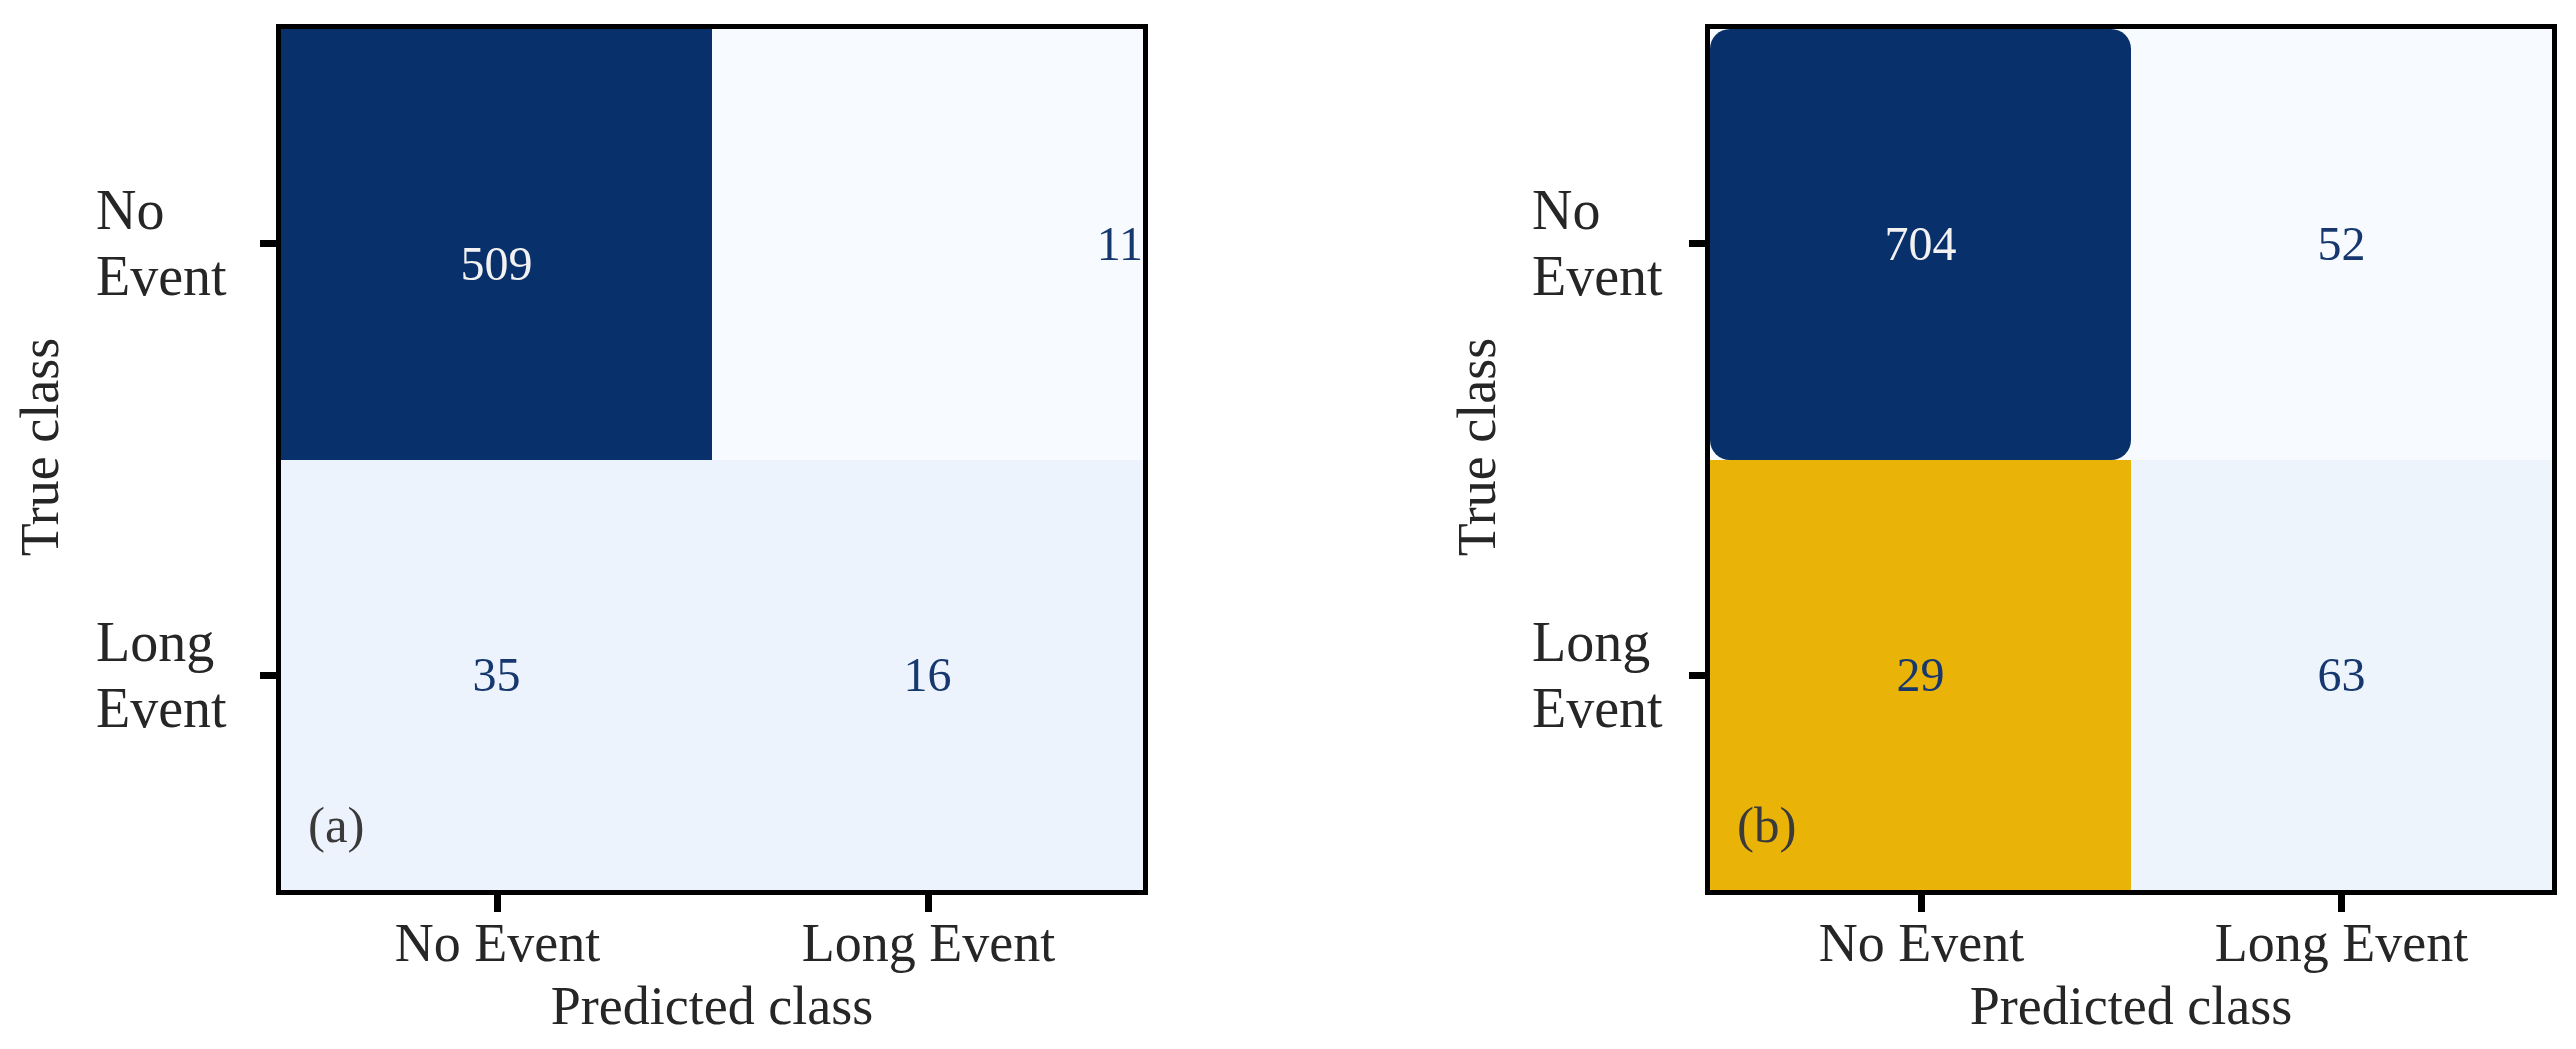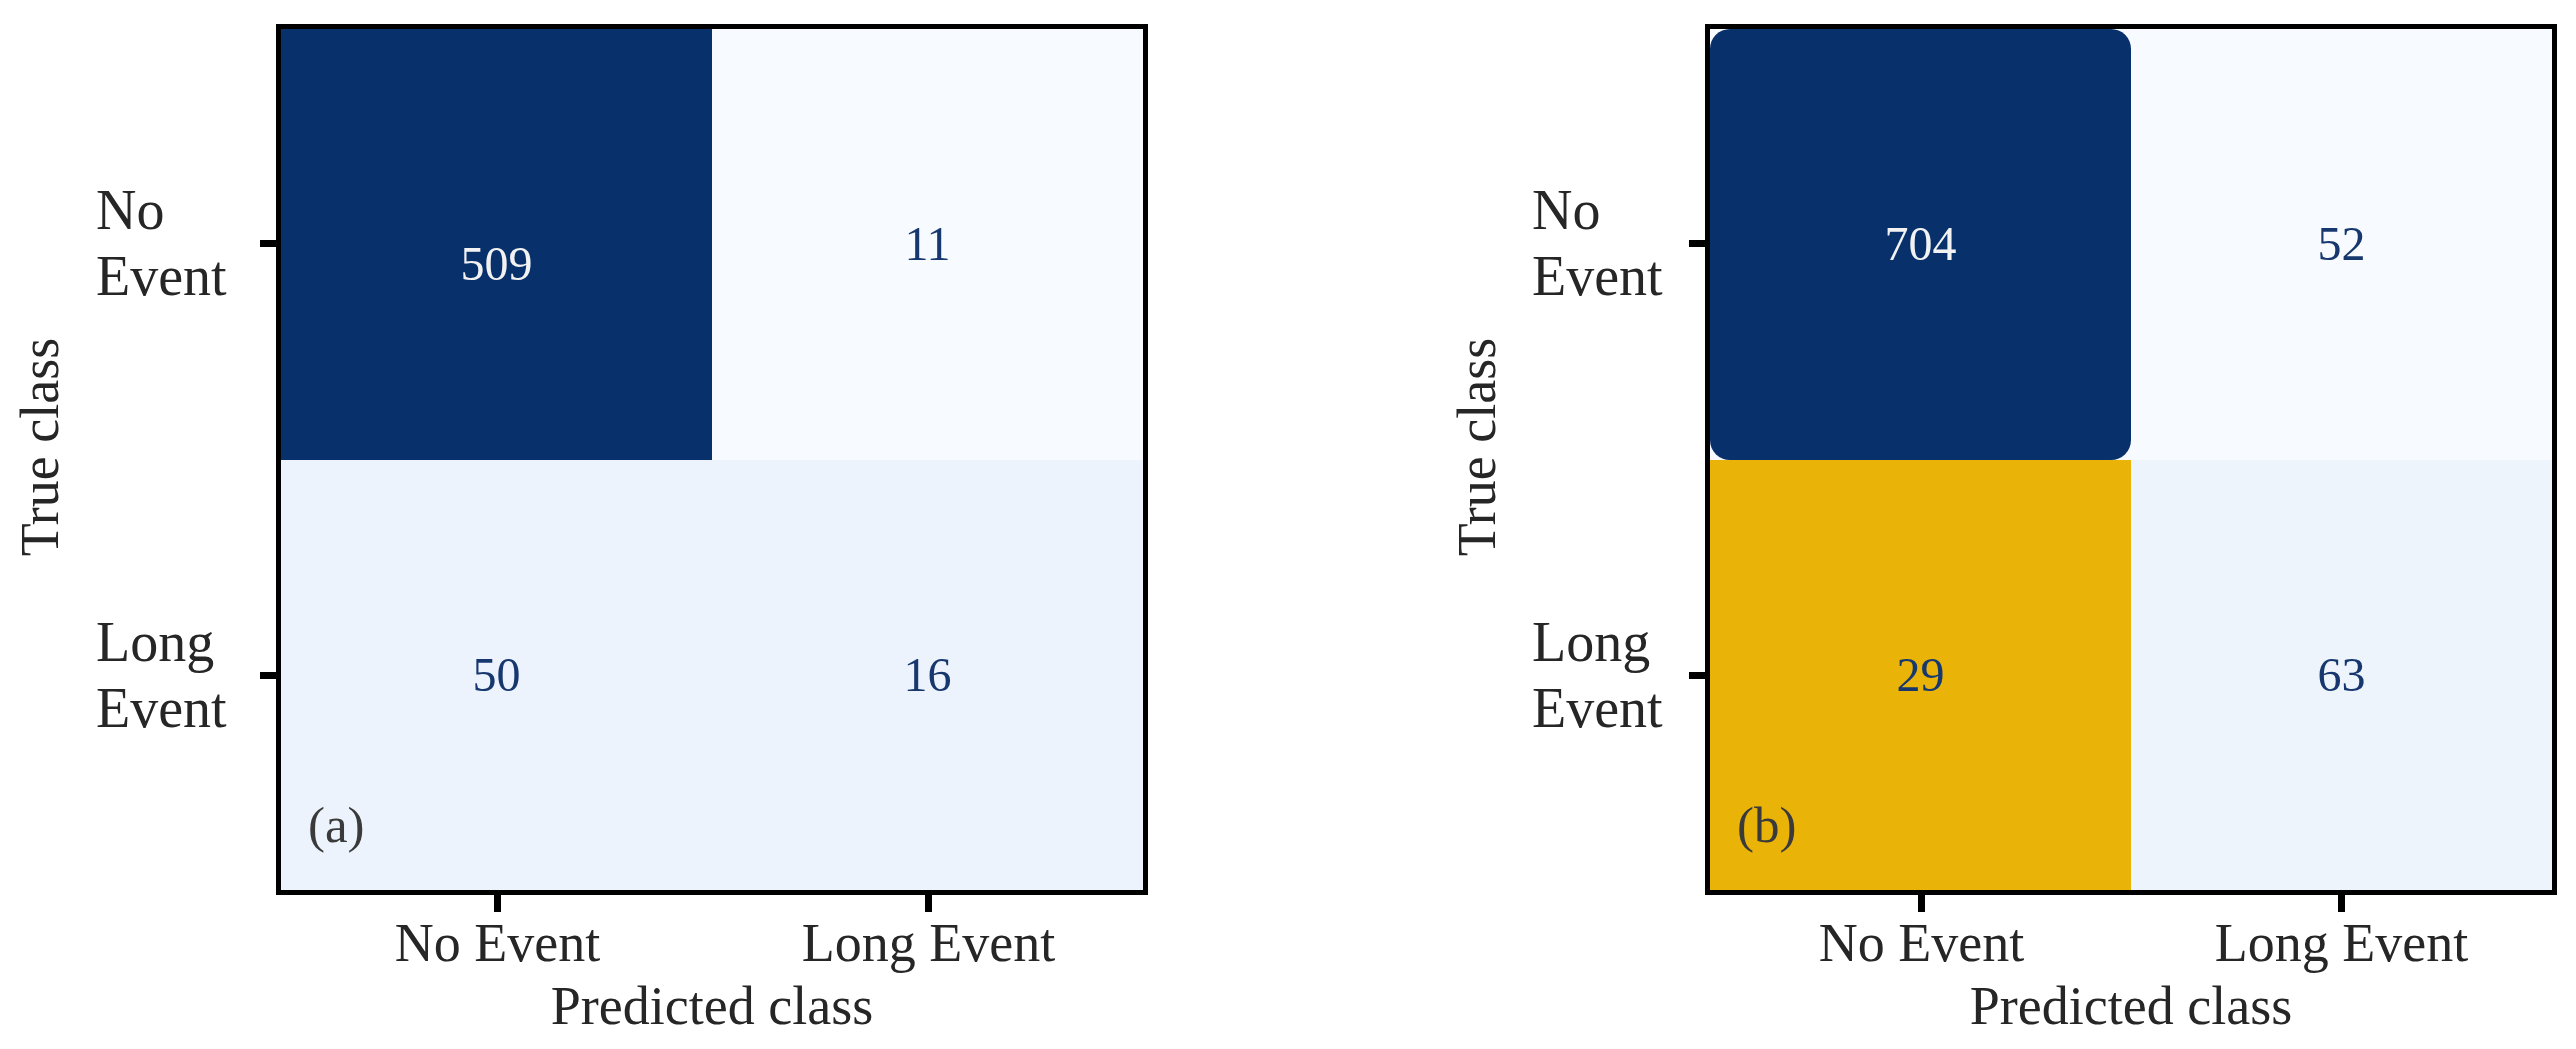--- a/index.html
+++ b/index.html
@@ -153,25 +153,25 @@
 Event</div>
 
     <div class="tick left row1"></div>
     <div class="tick left row2"></div>
 
     <div class="axes-box">
       <div class="cells">
         <div class="cell" style="background-color: rgb(8, 48, 107);">
           <span class="cell-value" style="color: rgb(242, 242, 242); margin-top: 40px;">509</span>
         </div>
-        <div class="cell" style="background-color: rgb(247, 250, 254);">
+        <div class="cell" style="background-color: rgb(247, 250, 254); justify-content: flex-end;">
           <span class="cell-value" style="color: rgb(22, 56, 110);">11</span>
         </div>
         <div class="cell" style="background-color: rgb(237, 243, 252);">
-          <span class="cell-value" style="color: rgb(22, 56, 110);">50</span>
+          <span class="cell-value" style="color: rgb(22, 56, 110);">35</span>
         </div>
         <div class="cell" style="background-color: rgb(237, 243, 252);">
           <span class="cell-value" style="color: rgb(22, 56, 110); text-align: right;">16</span>
         </div>
       </div>
       <div class="corner-tag">(a)</div>
     </div>
 
     <div class="tick bottom col1"></div>
     <div class="tick bottom col2"></div>

